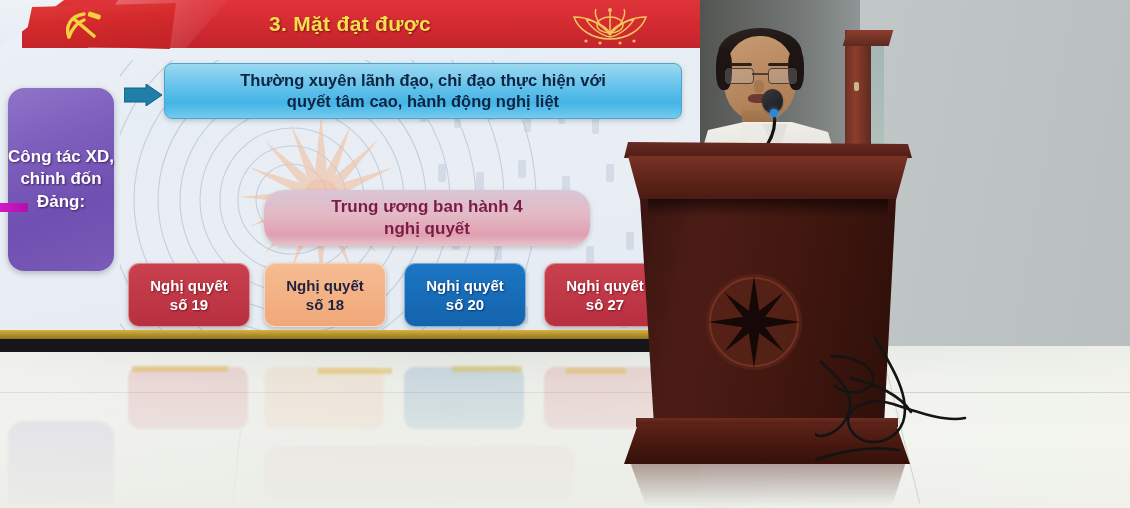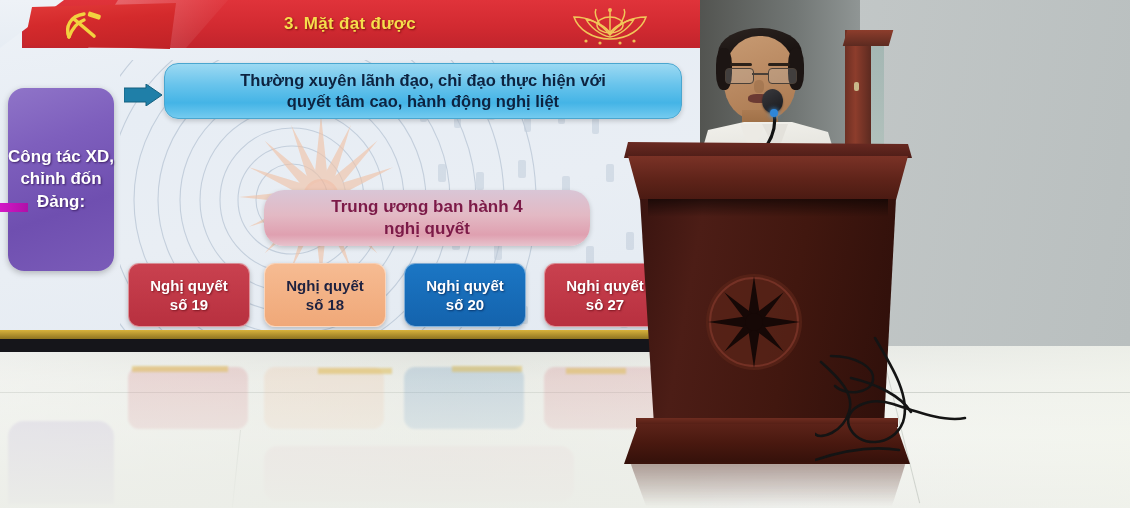--- a/index.html
+++ b/index.html
@@ -53,21 +53,21 @@
   .banner{position:absolute;left:22px;top:0;width:678px;height:48px;
         background:linear-gradient(180deg,#e0333a 0%,#d22a31 55%,#c1242c 100%);}
   .banner-skew{position:absolute;left:0;top:0;width:120px;height:48px;
         background:linear-gradient(180deg,#eef2f7,#e7edf4);
         clip-path:polygon(0 0,64px 0,0 48px);}
   .banner-stripe{position:absolute;left:88px;top:0;width:140px;height:48px;
         background:linear-gradient(110deg,rgba(255,255,255,.30),rgba(255,255,255,0));
         clip-path:polygon(30px 0,100% 0,70% 100%,0 100%);}
   .banner-title{position:absolute;left:0;top:0;width:700px;height:48px;
         display:flex;align-items:center;justify-content:center;
-        color:#f6de4c;font-weight:bold;font-size:17px;letter-spacing:.3px;
+        color:#f6de4c;font-weight:bold;font-size:21px;letter-spacing:.3px;
         text-shadow:1px 1px 2px rgba(90,0,0,.65);}
   .banner-orn{position:absolute;left:556px;top:5px;width:108px;height:40px;}
 
   
   .flag{position:absolute;left:24px;top:3px;width:152px;height:46px;
         background:linear-gradient(175deg,#e23a39 0%,#d42a2c 40%,#bf2226 100%);
         clip-path:polygon(8px 4px,100% 0,96% 100%,0 92%);
         box-shadow:0 2px 4px rgba(0,0,0,.2);}
   .flag-emb{position:absolute;left:60px;top:9px;width:48px;height:34px;}
 
@@ -80,21 +80,21 @@
   .purple-box span{color:#fff;font-weight:bold;font-size:17px;line-height:1.32;
         text-shadow:1px 1px 2px rgba(40,10,70,.7);}
   .magenta-bar{position:absolute;left:0;top:203px;width:28px;height:9px;
         background:linear-gradient(90deg,#d318c7,#b010a8);}
 
   
   .arrow{position:absolute;left:124px;top:84px;width:38px;height:22px;}
 
   
   .blue-box{position:absolute;left:164px;top:63px;width:496px;height:54px;
-        border-radius:14px;
+        border-radius:8px;
         background:linear-gradient(180deg,#9cd9f2 0%,#69c4ec 38%,#44b4e6 72%,#74cbef 100%);
         border:1px solid #4aa6cf;box-shadow:0 2px 5px rgba(0,0,0,.18);
         display:flex;align-items:center;justify-content:center;text-align:center;padding:0 10px;}
   .blue-box span{color:#0d2340;font-weight:bold;font-size:16.5px;line-height:1.28;}
 
   
   .pink-box{position:absolute;left:264px;top:190px;width:310px;height:56px;
         border-radius:20px;
         background:linear-gradient(180deg,#d9c6d6 0%,#e3b9c4 45%,#dfa0b0 80%,#e7c3cd 100%);
         box-shadow:0 2px 5px rgba(0,0,0,.18);

